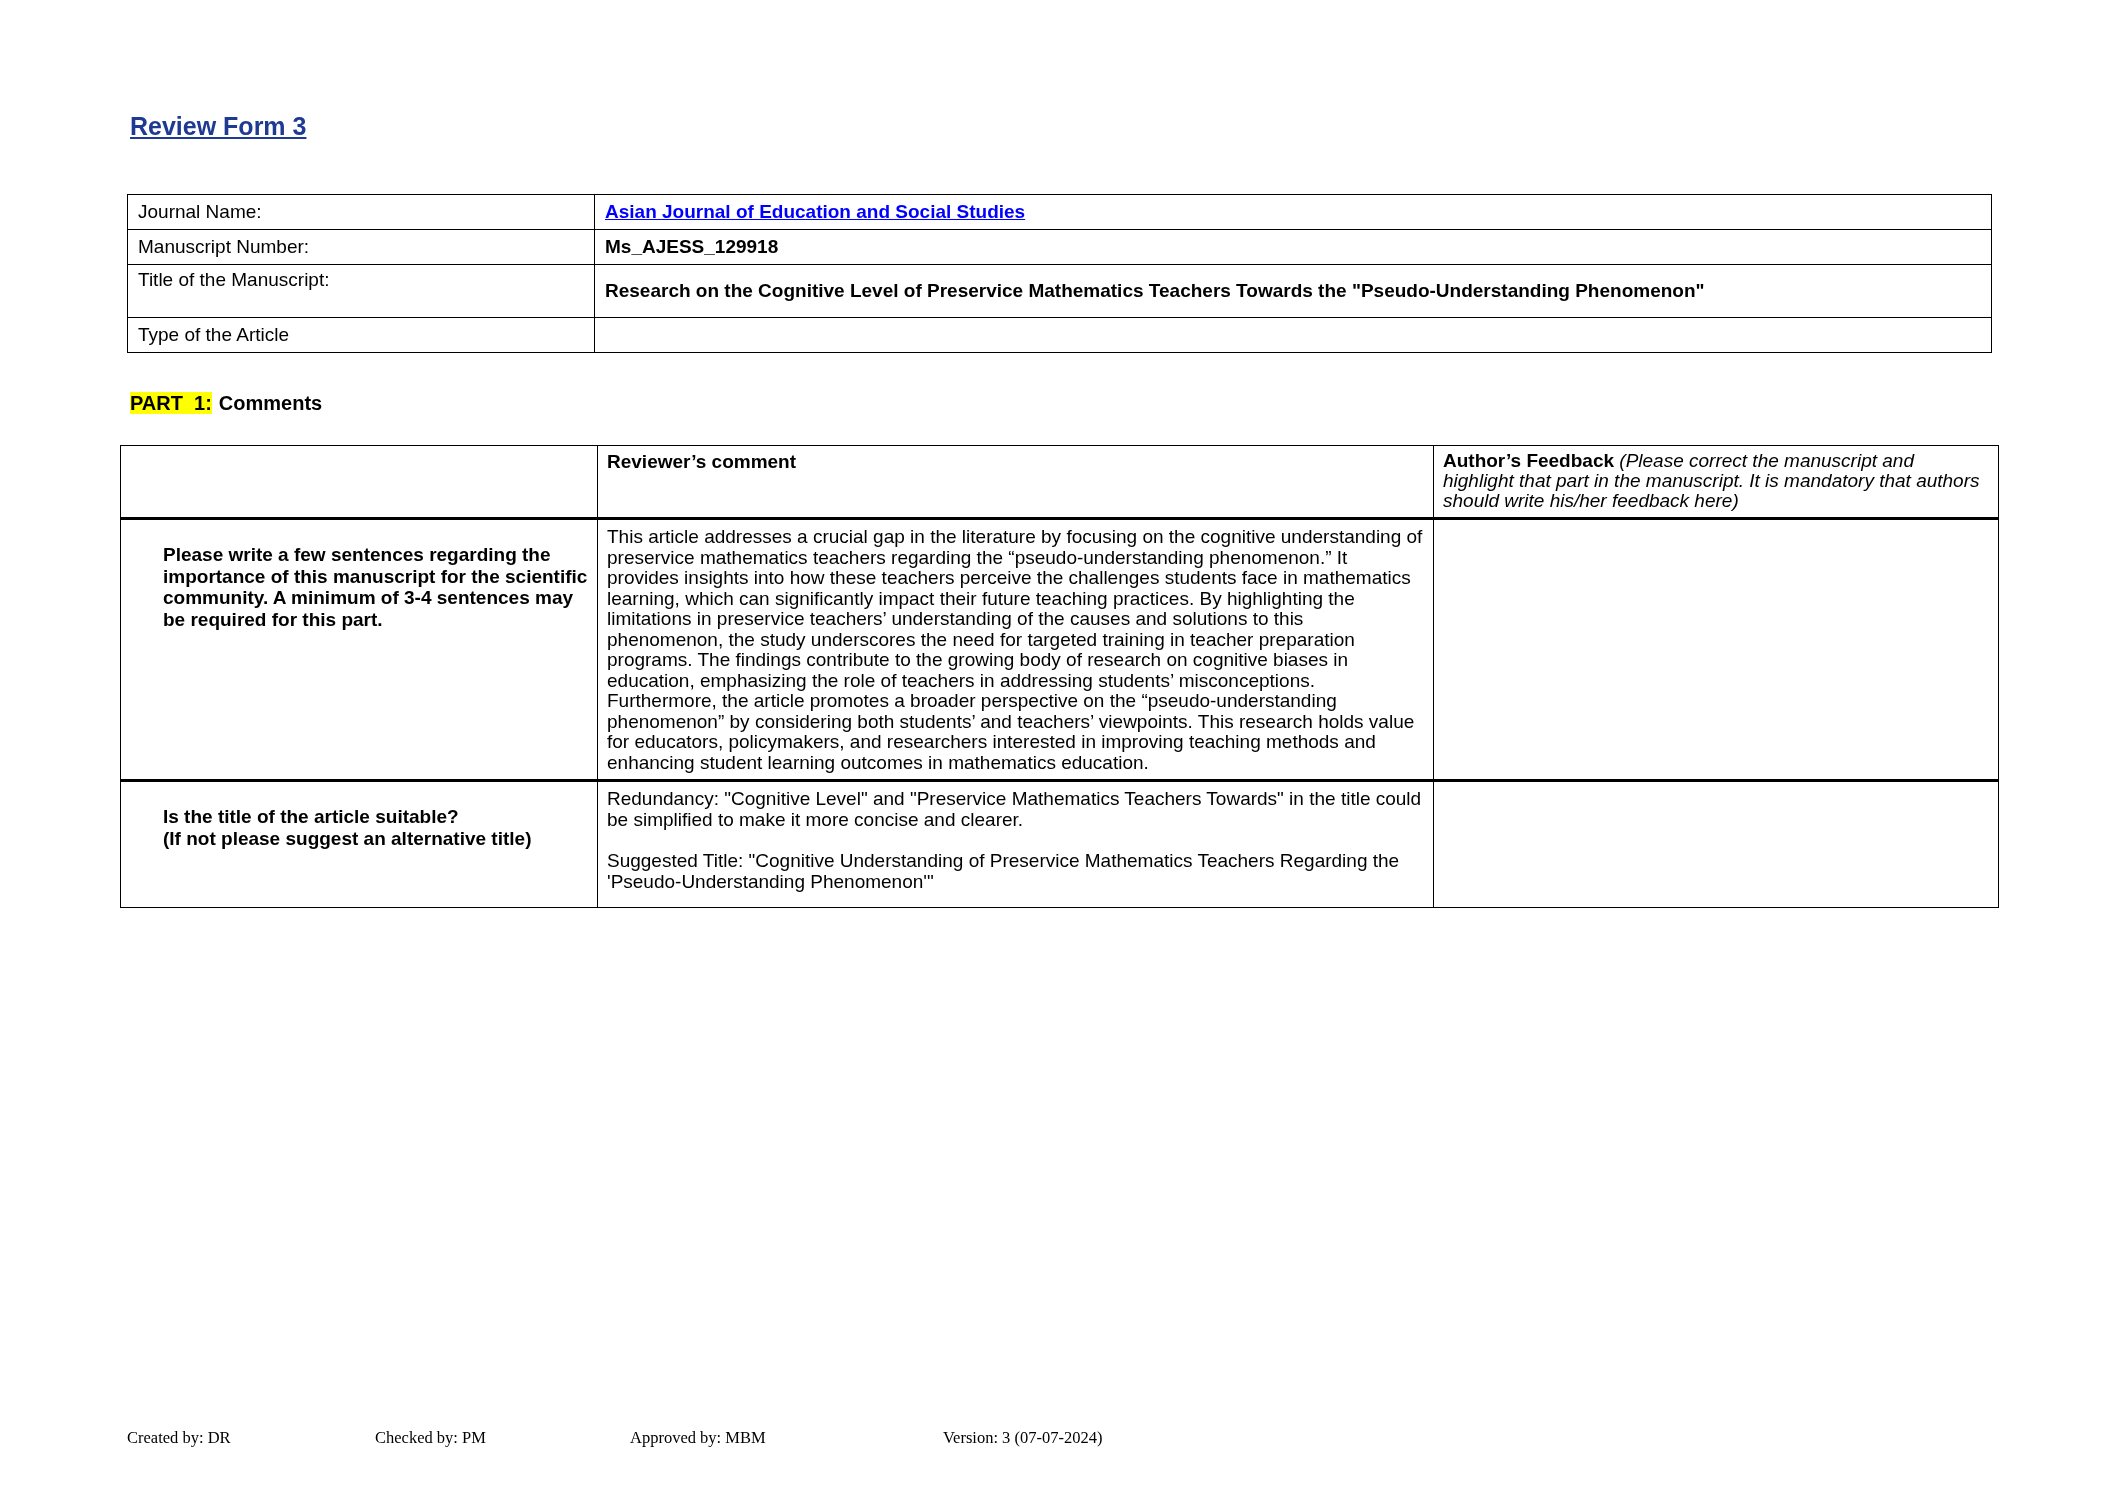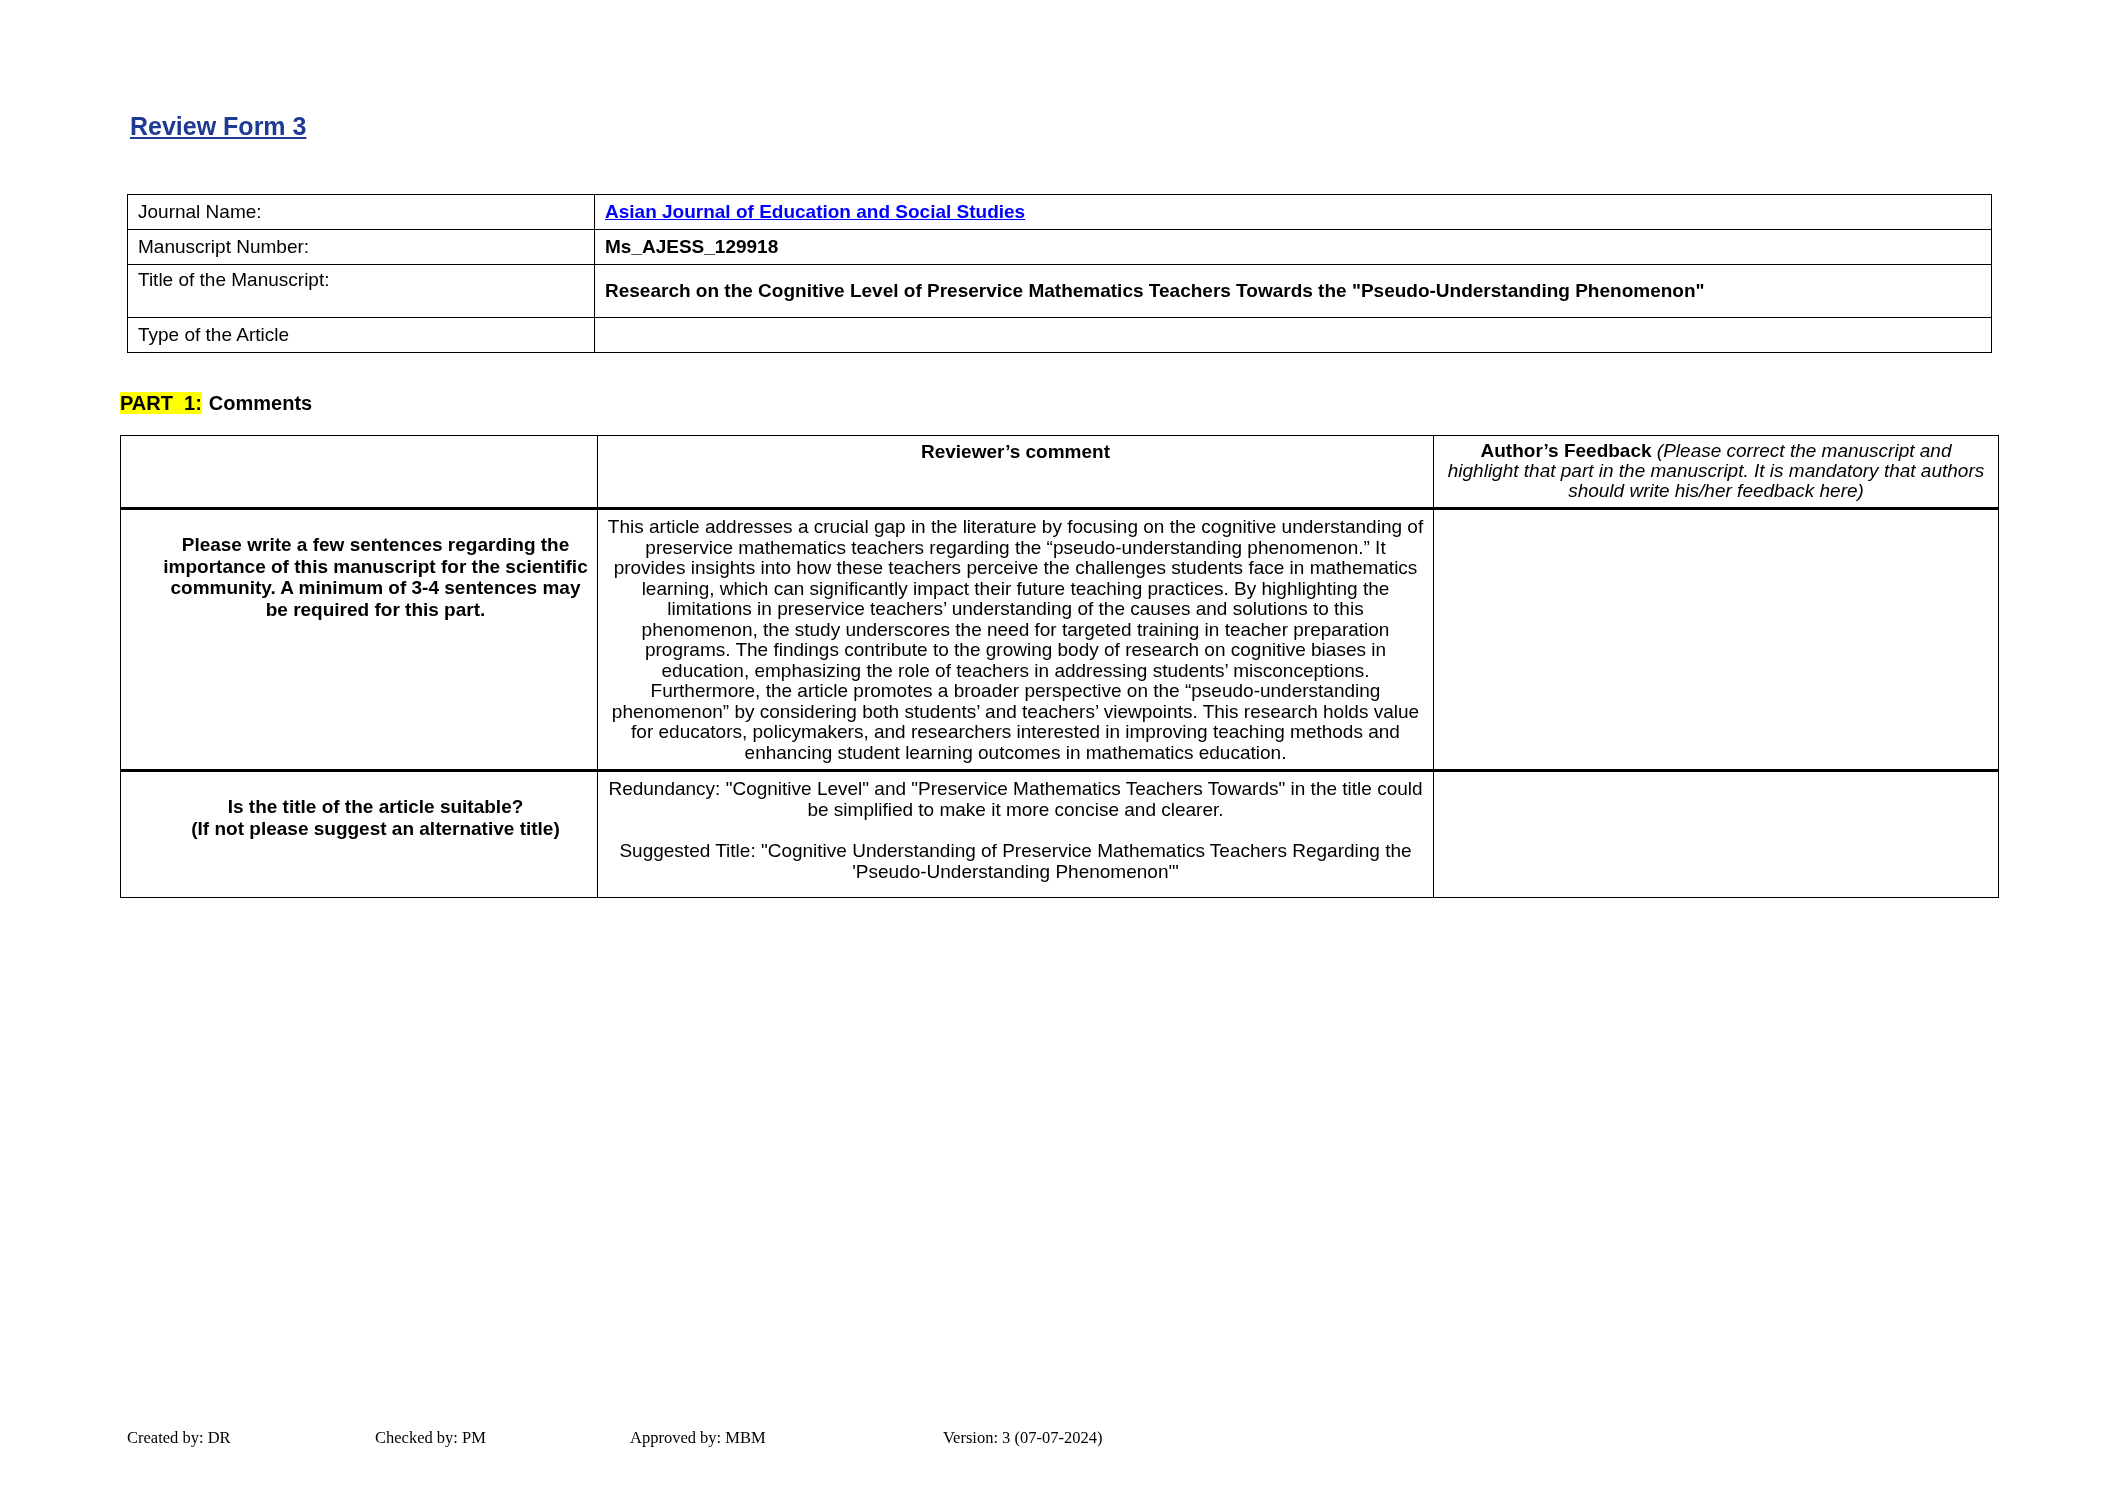--- a/index.html
+++ b/index.html
@@ -45,30 +45,30 @@
   a.journal-link {
     color: #0000FF;
     font-weight: bold;
     text-decoration: underline;
     font-size: 19px;
   }
 
   
   .part1 {
     position: absolute;
-    left: 120px;
+    left: 130px;
     top: 392px;
     font-size: 20px;
     font-weight: bold;
   }
   .part1 .hl { background: #FFFF00; white-space: pre; }
   .part1 .rest { margin-left: 7px; }
 
   
-  .t2-wrap { position: absolute; left: 120px; top: 435px; width: 1878px; text-align: center; }
+  .t2-wrap { position: absolute; left: 120px; top: 445px; width: 1878px; }
   table.t2 { width: 100%; border-collapse: collapse; table-layout: fixed; }
   table.t2 td {
     border: 1.5px solid #000;
     font-size: 19px;
     vertical-align: top;
     padding: 6px 9px;
     overflow: hidden;
     line-height: 20.5px;
   }
   table.t2 tr.hdr { height: 61px; }

